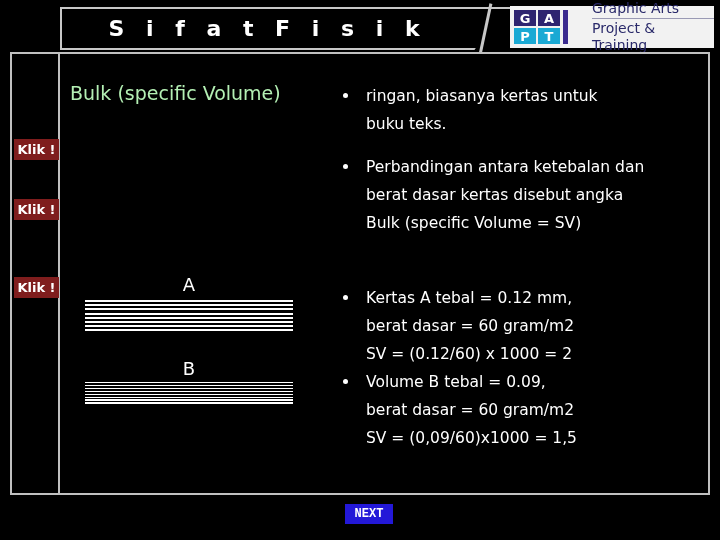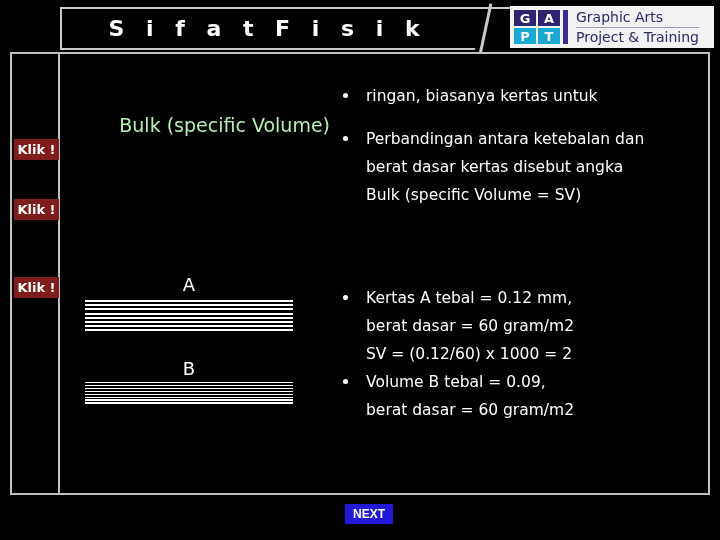--- a/index.html
+++ b/index.html
@@ -111,21 +111,21 @@
   .logo-cell.dark { background: #2e2470; }
   .logo-cell.cyan { background: #1aa9d4; }
   .logo-bar {
     width: 5px;
     height: 34px;
     background: #3b2b8f;
     margin-left: 3px;
     flex: none;
   }
   .logo-text {
-    margin-left: 8px;
+    margin-left: 24px;
     display: flex;
     flex-direction: column;
     justify-content: center;
   }
   .logo-line1 {
     font-family: "DejaVu Sans", sans-serif;
     font-size: 14px;
     color: #2a2a6a;
     line-height: 17px;
     border-bottom: 1px solid #9a9ab4;
@@ -178,26 +178,25 @@
   .klik-1 { top: 139px; }
   .klik-2 { top: 199px; }
   .klik-3 { top: 277px; }
 
   
   .heading {
     position: absolute;
     left: 70px;
     top: 82px;
     width: 260px;
-    text-align: right;
+    text-align: left;
     color: #b4f0b4;
     font-family: "DejaVu Sans", sans-serif;
     font-size: 19px;
     white-space: nowrap;
-    margin-top: 32px;
   }
 
   
   .bullets {
     position: absolute;
     left: 338px;
     top: 82px;
     width: 374px;
   }
   .bullet-group { margin-bottom: 15px; }
@@ -267,21 +266,21 @@
 
   
   .next-btn {
     position: absolute;
     left: 345px;
     top: 504px;
     width: 48px;
     height: 20px;
     background: #2318d8;
     color: #ffffff;
-    font-family: Liberation Sans, sans-serif;
+    font-family: Liberation Mono, monospace;
     font-size: 12px;
     font-weight: bold;
     display: flex;
     align-items: center;
     justify-content: center;
     box-sizing: border-box;
   }
 </style>
 </head>
 <body>
@@ -316,20 +315,21 @@
   <div class="klik klik-2">Klik !</div>
   <div class="klik klik-3">Klik !</div>
 
   <div class="heading">Bulk (specific Volume)</div>
 
   <div class="bullets">
     <div class="bullet-group">
       <div class="bullet-item">
         <span class="bullet-dot"></span>
         <span class="bullet-line">ringan, biasanya kertas untuk</span>
+        <span class="bullet-line">buku teks.</span>
       </div>
     </div>
     <div class="bullet-group">
       <div class="bullet-item">
         <span class="bullet-dot"></span>
         <span class="bullet-line">Perbandingan antara ketebalan dan</span>
         <span class="bullet-line">berat dasar kertas disebut angka</span>
         <span class="bullet-line">Bulk (specific Volume = SV)</span>
       </div>
     </div>
@@ -342,20 +342,21 @@
         <span class="bullet-line">Kertas A tebal = 0.12 mm,</span>
         <span class="bullet-line">berat dasar = 60 gram/m2</span>
         <span class="bullet-line">SV = (0.12/60) x 1000 = 2</span>
       </div>
     </div>
     <div class="bullet-group tight">
       <div class="bullet-item">
         <span class="bullet-dot"></span>
         <span class="bullet-line">Volume B tebal = 0.09,</span>
         <span class="bullet-line">berat dasar = 60 gram/m2</span>
+        <span class="bullet-line">SV =  (0,09/60)x1000 = 1,5</span>
       </div>
     </div>
   </div>
 
   <div class="stack-label label-a">A</div>
   <div class="stack stack-a"></div>
   <div class="stack-label label-b">B</div>
   <div class="stack stack-b"></div>
 
   <div class="next-btn">NEXT</div>

